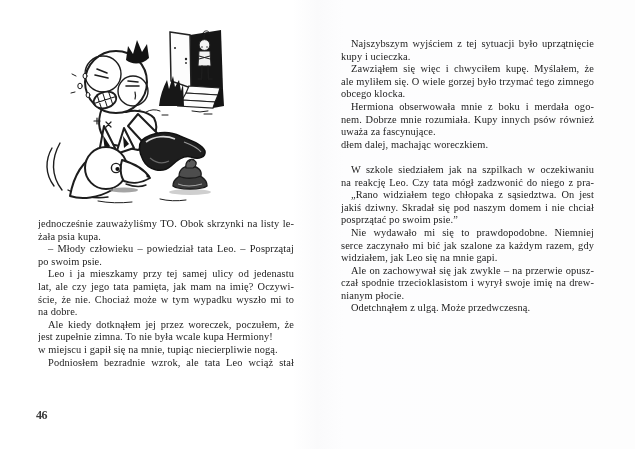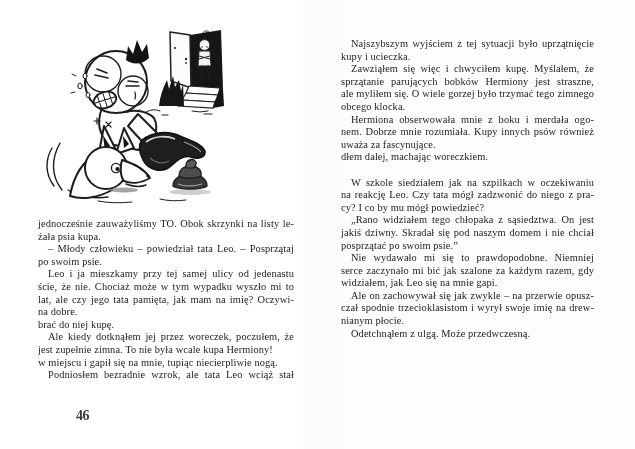--- a/index.html
+++ b/index.html
@@ -36,23 +36,22 @@
     text-align: justify;
     text-align-last: justify;
     white-space: normal;
   }
   .tline.end   { text-align-last: left; }
   .tline.ind   { text-indent: 10px; }
   .tline.blank { text-align-last: left; }
 
   .pagenum {
     position: absolute; left: 36px; top: 406px;
-    font-size: 14px; font-weight: bold; color: #3a3a3a;
+    font-size: 12px; font-weight: bold; color: #3a3a3a;
     letter-spacing: -0.5px;
-    margin-left: 40px;
   }
 
   svg .ink   { stroke: #1d1d1d; fill: none; stroke-linecap: round; stroke-linejoin: round; }
   svg .fillw { fill: #ffffff; }
 </style>
 </head>
 <body>
 
 <div class="spread">
 
@@ -175,49 +174,46 @@
         <path class="ink" d="M56,183 q16,3 34,1 M118,181 q12,3 26,1" stroke-width="1" stroke="#9a9a9a"></path>
       </svg>
     </div>
 
     <div class="textcol textcol-left">
         <div class="tline">jednocześnie zauważyliśmy TO. Obok skrzynki na listy le-</div>
         <div class="tline end">żała psia kupa.</div>
         <div class="tline ind">– Młody człowieku – powiedział tata Leo. – Posprzątaj</div>
         <div class="tline end">po swoim psie.</div>
         <div class="tline ind">Leo i ja mieszkamy przy tej samej ulicy od jedenastu</div>
+        <div class="tline">lat, ale czy jego tata pamięta, jak mam na imię? Oczywi-</div>
         <div class="tline">ście, że nie. Chociaż może w tym wypadku wyszło mi to</div>
-        <div class="tline">lat, ale czy jego tata pamięta, jak mam na imię? Oczywi-</div>
         <div class="tline end">na dobre.</div>
-        <div class="tline end">brać do niej kupę.</div>
         <div class="tline ind">Ale kiedy dotknąłem jej przez woreczek, poczułem, że</div>
         <div class="tline end">jest zupełnie zimna. To nie była wcale kupa Hermiony!</div>
         <div class="tline end">w miejscu i gapił się na mnie, tupiąc niecierpliwie nogą.</div>
         <div class="tline ind">Podniosłem bezradnie wzrok, ale tata Leo wciąż stał</div>
       </div>
 
     <div class="pagenum">46</div>
   </div>
 
   <div class="page page-right">
     <div class="textcol textcol-right">
         <div class="tline ind">Najszybszym wyjściem z tej sytuacji było uprzątnięcie</div>
         <div class="tline end">kupy i ucieczka.</div>
         <div class="tline ind">Zawziąłem się więc i chwyciłem kupę. Myślałem, że</div>
-        <div class="tline">sprzątanie parujących bobków Hermiony jest straszne,</div>
         <div class="tline">ale myliłem się. O wiele gorzej było trzymać tego zimnego</div>
         <div class="tline end">obcego klocka.</div>
         <div class="tline ind">Hermiona obserwowała mnie z boku i merdała ogo-</div>
         <div class="tline">nem. Dobrze mnie rozumiała. Kupy innych psów również</div>
         <div class="tline end">uważa za fascynujące.</div>
         <div class="tline end">dłem dalej, machając woreczkiem.</div>
         <div class="tline blank"></div>
         <div class="tline ind">W szkole siedziałem jak na szpilkach w oczekiwaniu</div>
         <div class="tline">na reakcję Leo. Czy tata mógł zadzwonić do niego z pra-</div>
-        <div class="tline end">cy? I co by mu mógł powiedzieć?</div>
         <div class="tline ind">„Rano widziałem tego chłopaka z sąsiedztwa. On jest</div>
         <div class="tline">jakiś dziwny. Skradał się pod naszym domem i nie chciał</div>
         <div class="tline end">posprzątać po swoim psie.”</div>
         <div class="tline ind">Nie wydawało mi się to prawdopodobne. Niemniej</div>
         <div class="tline">serce zaczynało mi bić jak szalone za każdym razem, gdy</div>
         <div class="tline end">widziałem, jak Leo się na mnie gapi.</div>
         <div class="tline ind">Ale on zachowywał się jak zwykle – na przerwie opusz-</div>
         <div class="tline">czał spodnie trzecioklasistom i wyrył swoje imię na drew-</div>
         <div class="tline end">nianym płocie.</div>
         <div class="tline ind end">Odetchnąłem z ulgą. Może przedwczesną.</div>

